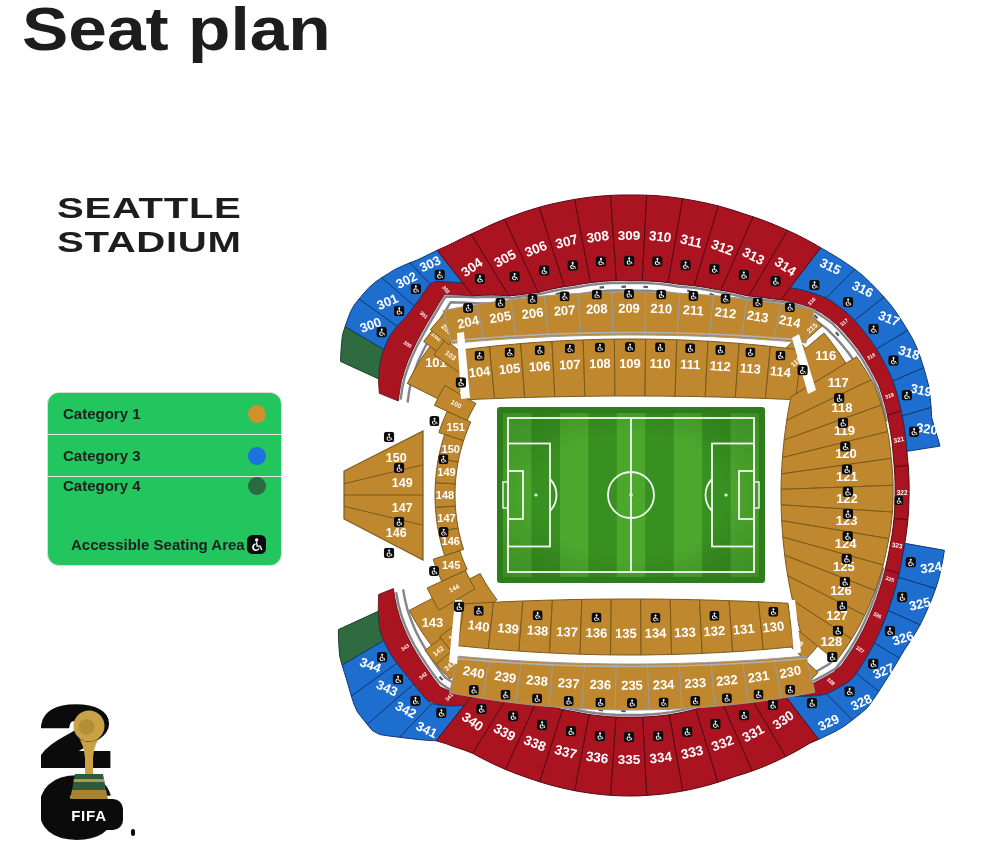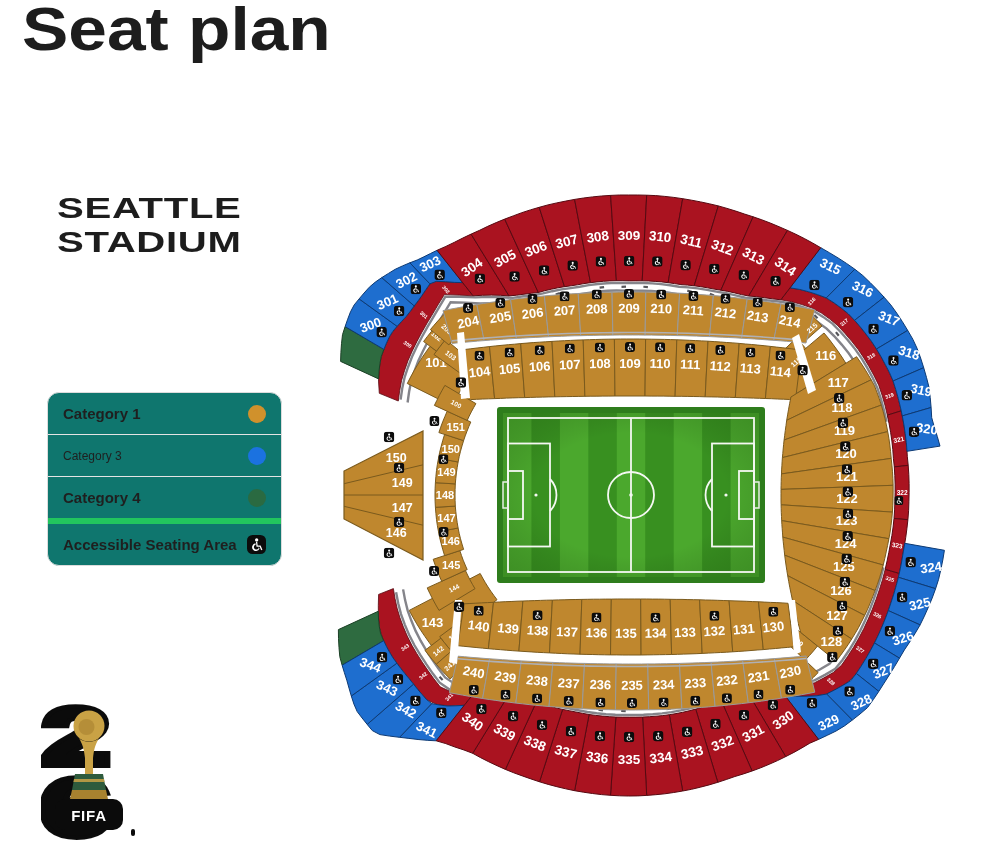--- a/index.html
+++ b/index.html
@@ -6,40 +6,40 @@
   font-family:"Liberation Sans", sans-serif; }
 .abs { position:absolute; }
 </style>
 </head>
 <body>
 
 <div class="abs" style="left:22px; top:-2px; font-size:62px; font-weight:700; color:#1d1d1d; line-height:1; transform:scaleX(1.12); transform-origin:left top;">Seat plan</div>
 
 <div class="abs" style="left:57px; top:191px; font-size:29.5px; font-weight:700; color:#1d1d1d; line-height:1.16; letter-spacing:0.5px; transform:scaleX(1.36); transform-origin:left top;">SEATTLE<br>STADIUM</div>
 
-<div class="abs" style="left:47px; top:392px; width:233px; border:1px solid #dcdcdc; border-radius:12px; background:#0f766e;">
+<div class="abs" style="left:47px; top:392px; width:233px; border:1px solid #dcdcdc; border-radius:12px; background:#22c55e;">
 
   <div style="display:flex; align-items:center; justify-content:space-between; height:41px; padding:0 15px; border-bottom:1px solid #e4e4e4;">
     <span style="font-size:15px; font-weight:700; color:#1f1f1f;">Category&nbsp;1</span>
     <span style="width:18px; height:18px; border-radius:50%; background:#d0912c;"></span>
   </div>
 
 
   <div style="display:flex; align-items:center; justify-content:space-between; height:41px; padding:0 15px; border-bottom:1px solid #e4e4e4;">
-    <span style="font-size:12px; font-weight:400; color:#1f1f1f;">Category&nbsp;3</span>
+    <span style="font-size:15px; font-weight:700; color:#1f1f1f;">Category&nbsp;3</span>
     <span style="width:18px; height:18px; border-radius:50%; background:#1b72e0;"></span>
   </div>
 
-  <div style="display:flex; align-items:center; justify-content:space-between; height:41px; padding:0 15px; border-bottom:6px solid #22c55e;">
+  <div style="display:flex; justify-content:space-between; height:41px; padding:0 15px; border-bottom:6px solid #22c55e;">
     <span style="font-size:15px; font-weight:700; color:#1f1f1f;">Category&nbsp;4</span>
     <span style="width:18px; height:18px; border-radius:50%; background:#2a6a41;"></span>
   </div>
 
   <div style="display:flex; align-items:center; justify-content:space-between; height:41px; padding:0 15px;">
-    <span style="font-size:15px; font-weight:700; color:#1f1f1f;">Accessible Seating Area</span>
+    <span style="font-size:15px; font-weight:700; color:#1f1f1f;margin-left:8px;">Accessible Seating Area</span>
     <svg width="19" height="19" viewBox="0 0 24 24">
         <rect width="24" height="24" rx="7" fill="#0c0c0c"></rect>
       <circle cx="12.2" cy="6.2" r="2.1" fill="#fff"></circle>
       <path d="M11.3,8.6 L12.9,8.6 L13.5,13.2 L17.2,13.2 L19.5,18.6 L17.9,19.3 L16,14.9 L12,14.9 Z" fill="#fff"></path>
       <path d="M10.7,10.5 A4.9,4.9 0 1 0 15.8,17.4 L14.9,15.5 A3.1,3.1 0 1 1 10.9,12.4 Z" fill="#fff"></path>
     </svg>
   </div>
 </div>
 
 <div class="abs" style="left:41px; top:701px;">

